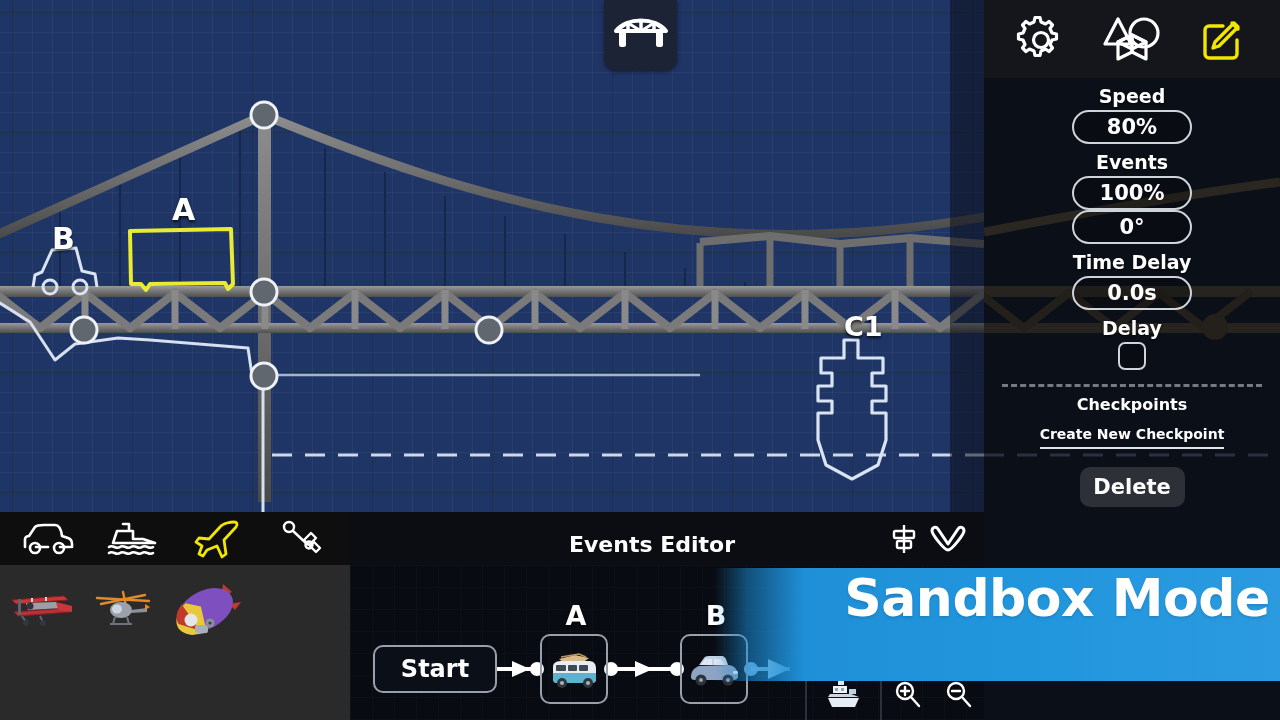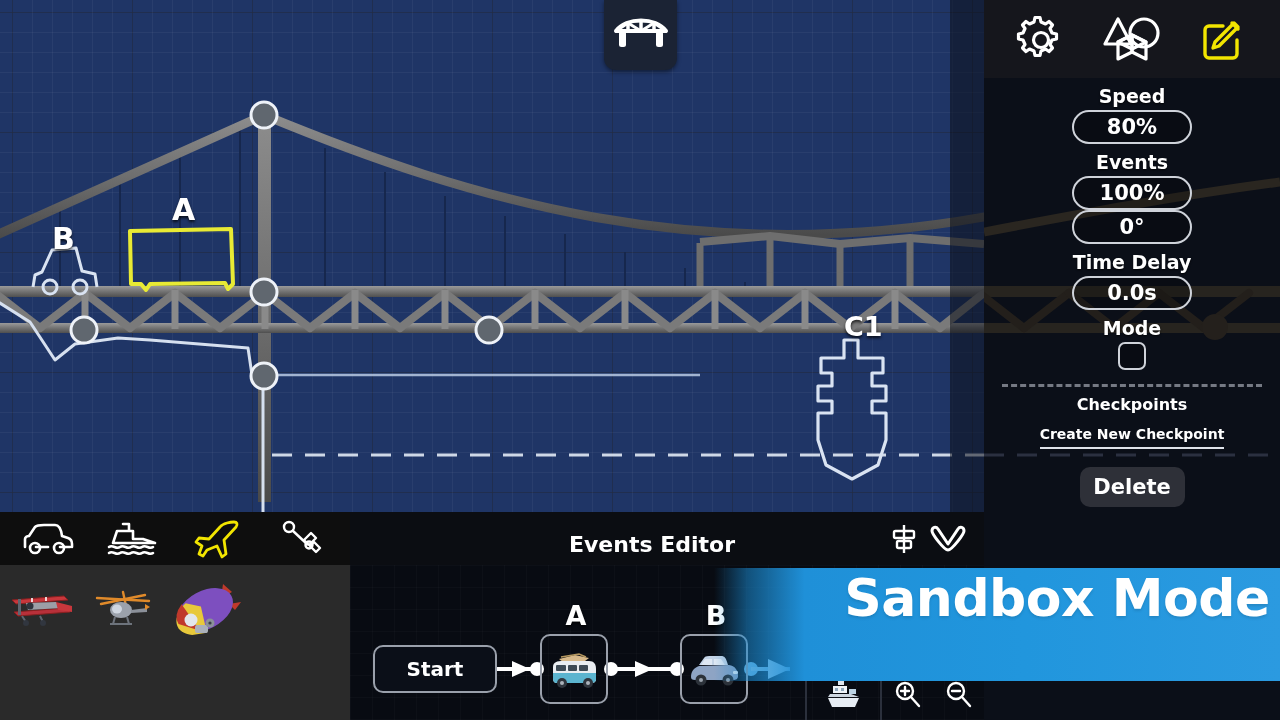--- a/index.html
+++ b/index.html
@@ -121,21 +121,21 @@
     background:#080b12;
     background-image:
       linear-gradient(rgba(255,255,255,0.018) 1px, transparent 1px),
       linear-gradient(90deg, rgba(255,255,255,0.018) 1px, transparent 1px);
     background-size:22px 22px, 22px 22px;
   }
   .start-node {
     position:absolute; left:23px; top:80px; width:124px; height:48px;
     border:2px solid #9aa0ab; border-radius:10px; background:#0b0f18;
     display:flex; align-items:center; justify-content:center;
-    color:#fff; font-size:20px; font-weight:600; font-family:"DejaVu Sans", sans-serif;
+    color:#fff; font-size:24px; font-weight:600; font-family:"DejaVu Sans", sans-serif;
     cursor:pointer;
   }
   .ev-node {
     position:absolute; width:68px; height:70px; border:2px solid #9aa0ab;
     border-radius:10px; background:transparent; cursor:pointer;
     display:flex; align-items:center; justify-content:center;
   }
   .ev-node-label {
     position:absolute; top:-36px; left:0; width:68px; text-align:center;
     color:#fff; font-size:27px; font-weight:700; font-family:"DejaVu Sans", sans-serif;
@@ -360,21 +360,21 @@
       <div class="prop-field">80%</div>
 
       <div class="prop-label">Events</div>
       <div class="prop-field">100%</div>
 
       <div class="prop-field">0°</div>
 
       <div class="prop-label">Time Delay</div>
       <div class="prop-field">0.0s</div>
 
-      <div class="prop-label">Mode</div>
+      <div class="prop-label">Delay</div>
       <div class="flip-box"></div>
 
       <div class="sp-divider"></div>
 
       <div class="cp-title">Checkpoints</div>
       <div class="cp-link">Create New Checkpoint</div>
 
       <div class="delete-btn">Delete</div>
     </div>
   </div>

